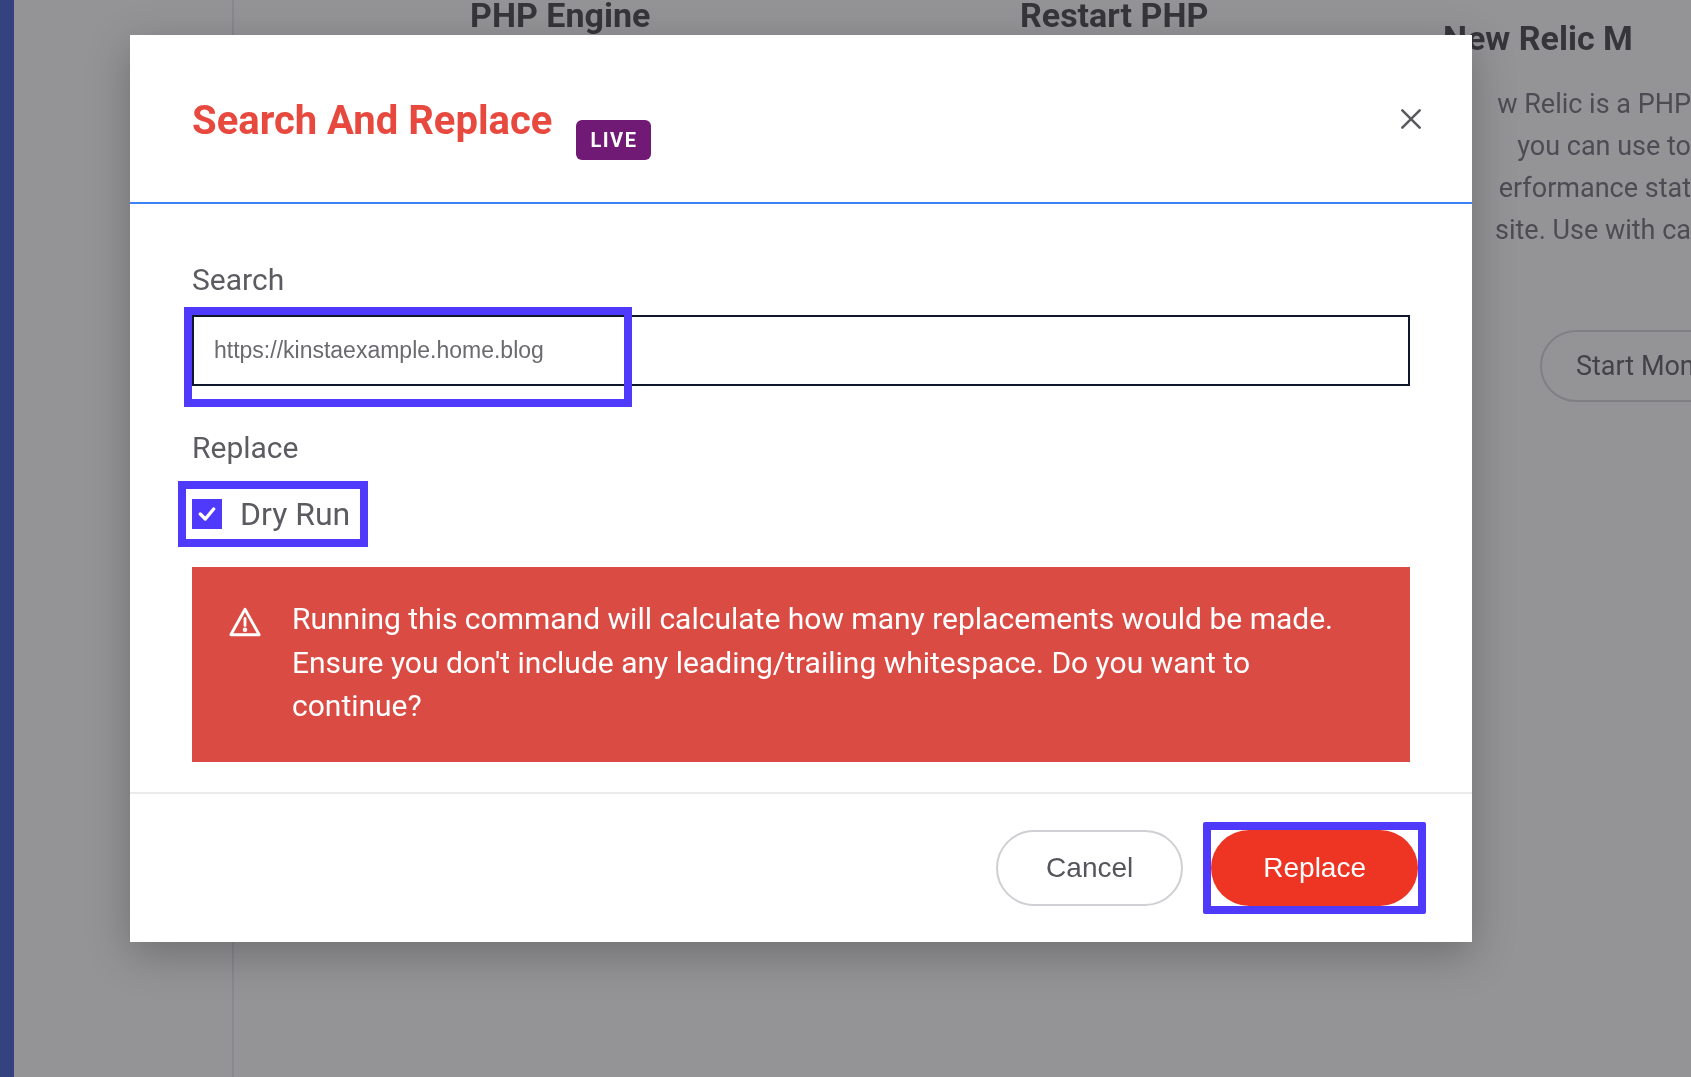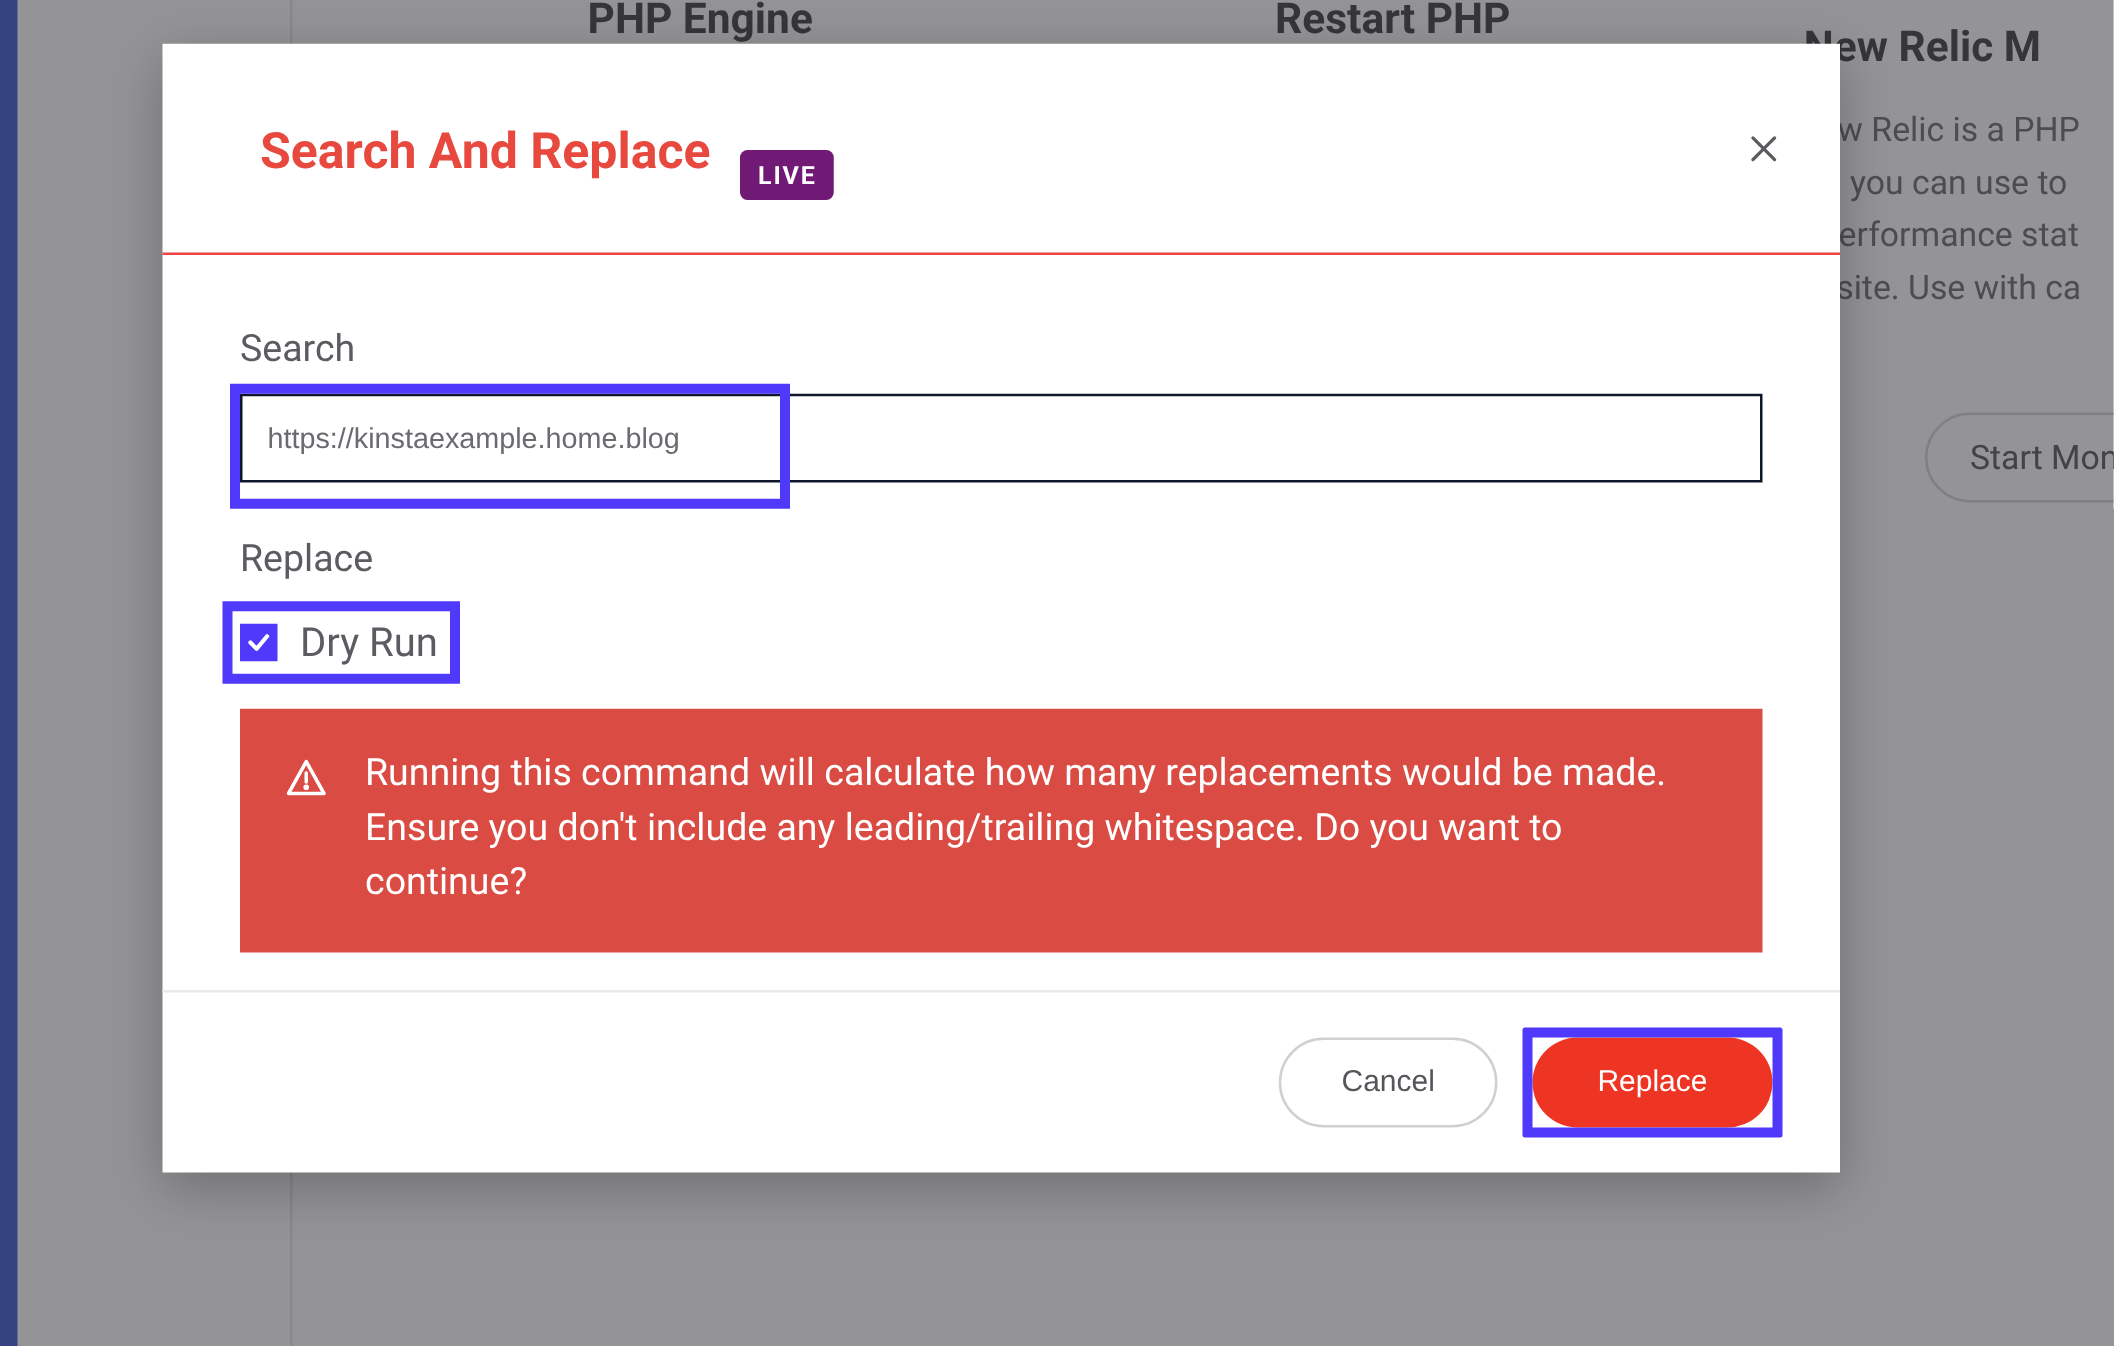--- a/index.html
+++ b/index.html
@@ -77,21 +77,21 @@
       color: #2e2e31;
       white-space: nowrap;
       margin-bottom: 26px;
     }
     .bg-panel-body {
       font-size: 27px;
       line-height: 1.55;
       color: #5f5f67;
       text-align: right;
     }
-    .bg-panel-line { white-space: nowrap; text-align: center; }
+    .bg-panel-line { white-space: nowrap; }
     .bg-start-btn {
       position: absolute;
       top: 330px;
       left: 1540px;
       border: 2px solid #d0d0d4;
       border-radius: 40px;
       padding: 18px 60px 18px 34px;
       font-size: 27px;
       color: #4a4a50;
       white-space: nowrap;
@@ -104,22 +104,22 @@
       top: 35px;
       left: 130px;
       width: 1342px;
       background: #fff;
       box-shadow: 0 12px 40px rgba(0,0,0,0.25);
       z-index: 20;
     }
     .modal-header {
       display: flex;
       align-items: center;
-      padding: 46px 62px 42px 78px;
-      border-bottom: 2px solid #ef4444;
+      padding: 46px 62px 42px 62px;
+      border-bottom: 2px solid #3b82f6;
       position: relative;
     }
     .modal-title {
       font-size: 40px;
       font-weight: 700;
       color: #e8493f;
     }
     .modal-badge {
       margin-left: 24px;
       background: #701a75;
@@ -216,21 +216,21 @@
     }
     .modal-footer {
       border-top: 2px solid #eceaea;
       padding: 30px 48px 30px 48px;
       display: flex;
       justify-content: flex-end;
       align-items: center;
       gap: 22px;
     }
     .btn {
-      font-size: 24px;
+      font-size: 28px;
       padding: 20px 48px;
       border-radius: 50px;
       cursor: pointer;
       border: none;
       outline: none;
       text-align: right;
     }
     .btn-cancel {
       border: 2px solid #d0d0d4;
       background: #fff;

